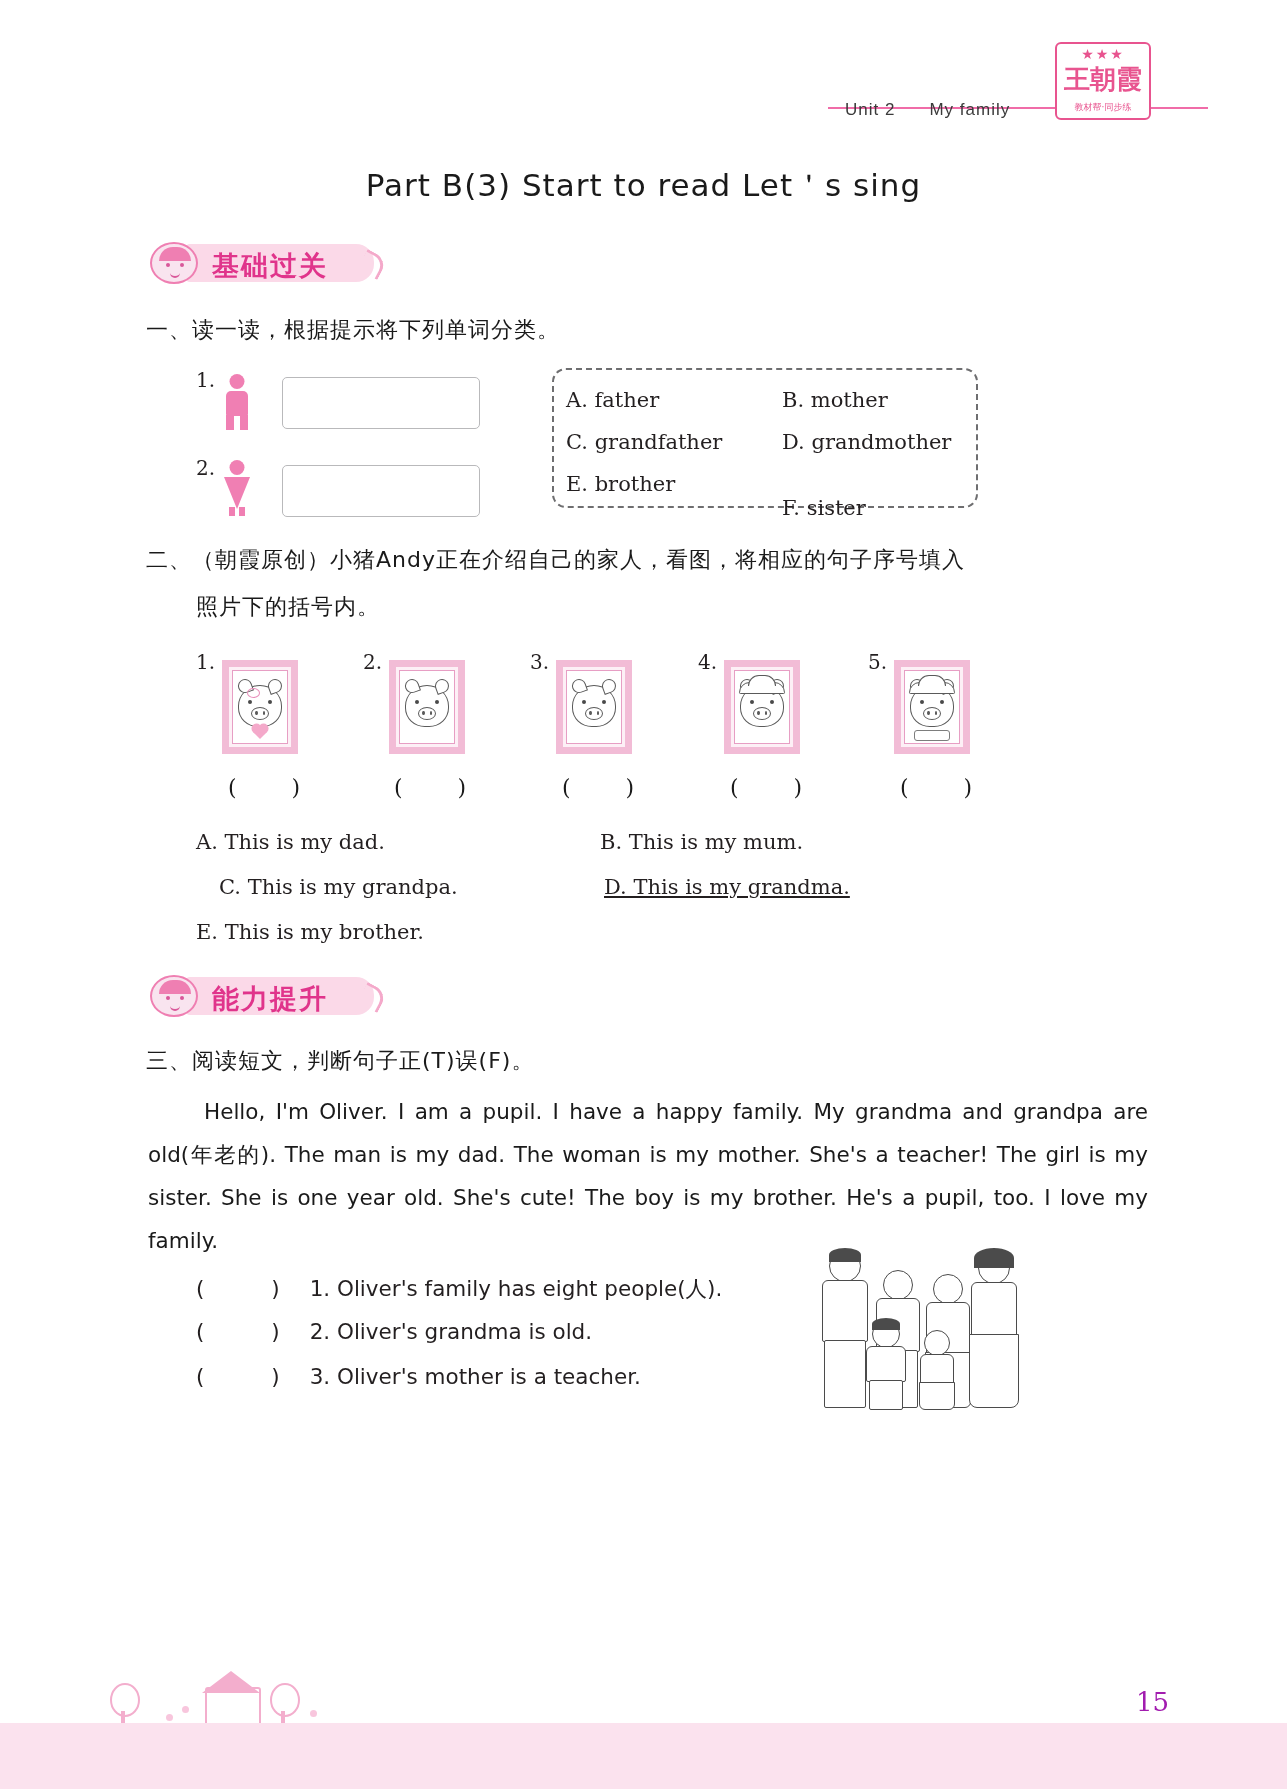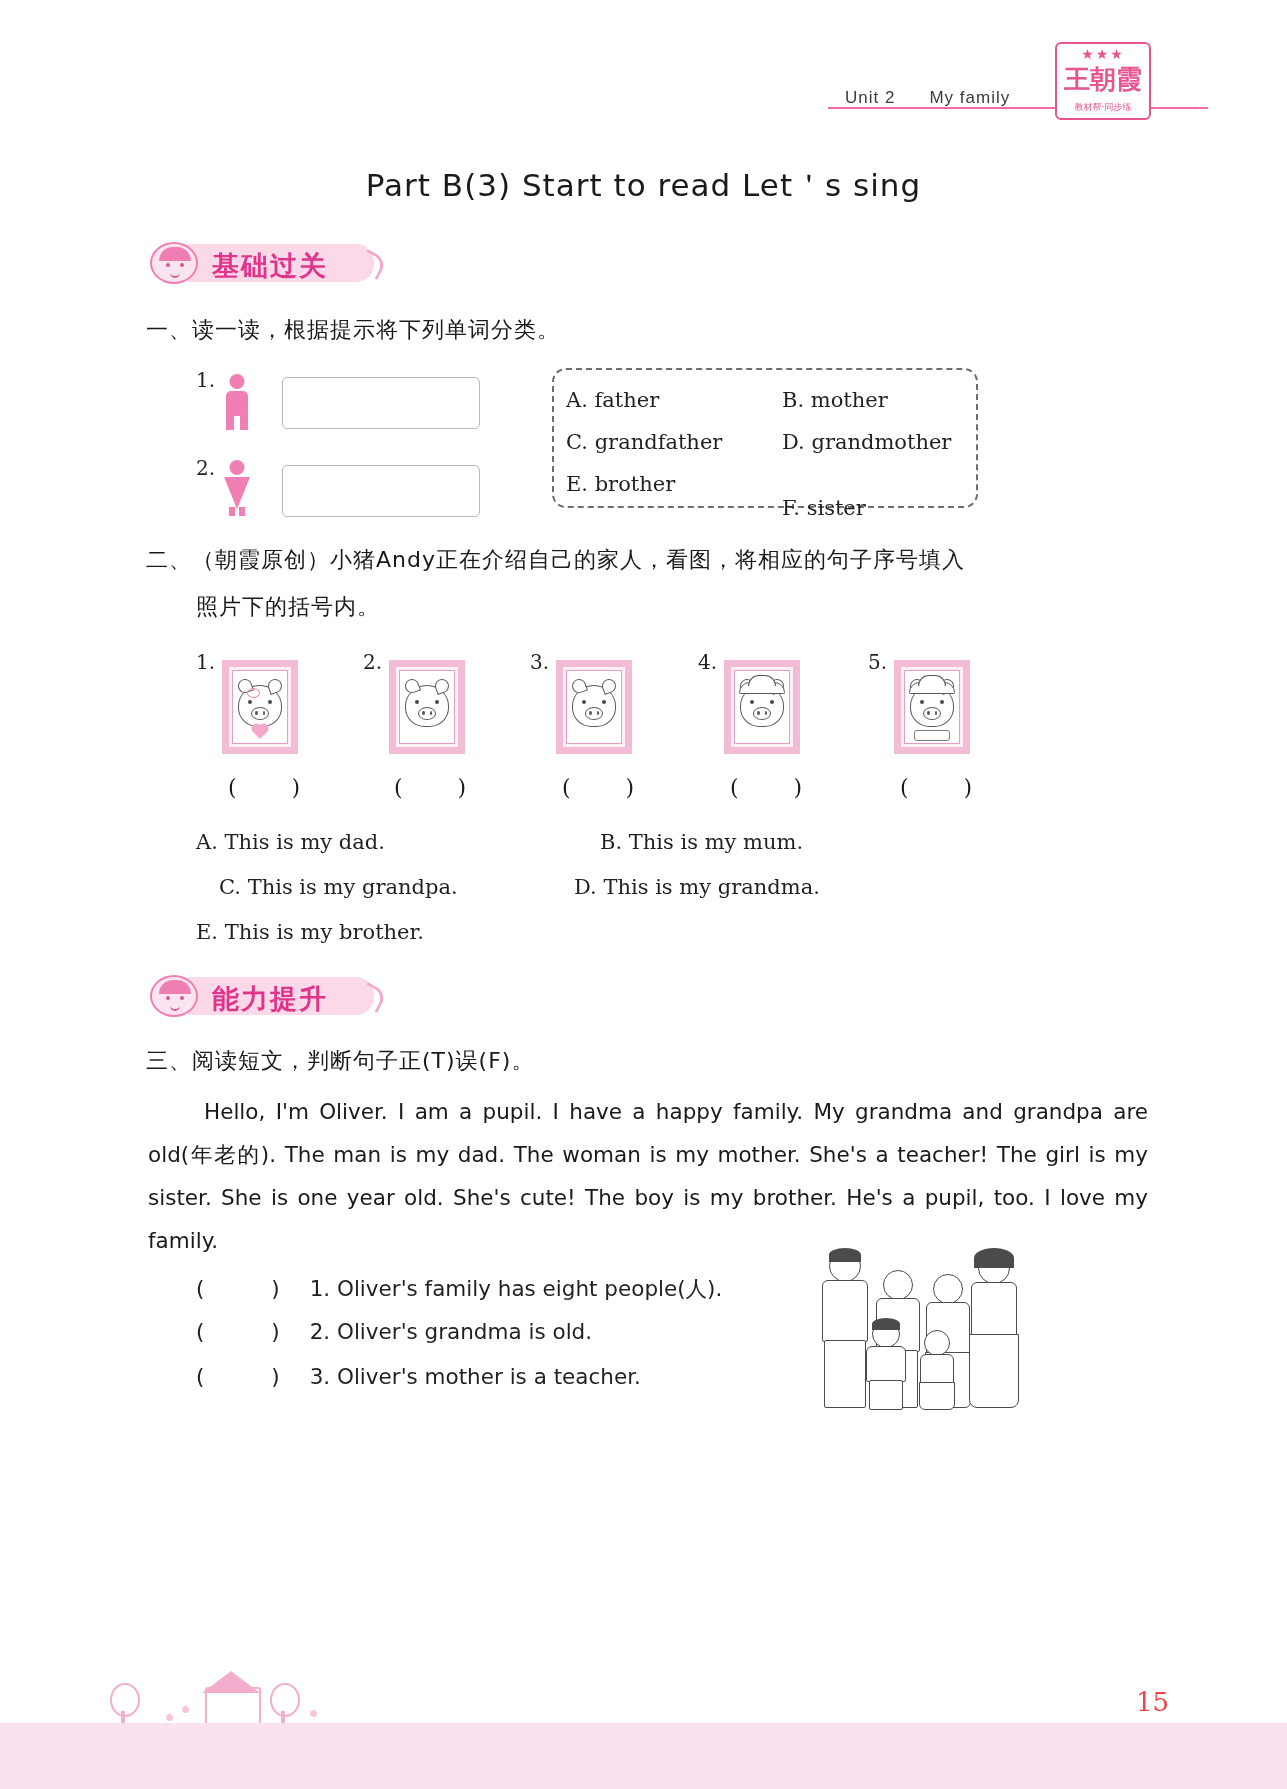--- a/index.html
+++ b/index.html
@@ -28,21 +28,21 @@
   }
   .unit-line {
     position: absolute;
     top: 107px;
     left: 828px;
     width: 380px;
     border-bottom: 2px solid #f06ca8;
   }
   .unit-text {
     position: absolute;
-    top: 88px;
+    top: 100px;
     left: 845px;
     font-size: 17px;
     letter-spacing: 1px;
     color: #3b3b3b;
     font-family: "Liberation Sans", sans-serif;
   }
   .unit-text .u-no { margin-right: 34px; }
   .seal {
     position: absolute;
     top: 42px;
@@ -447,21 +447,21 @@
     left: 0; right: 0; bottom: 0;
     height: 66px;
     background: #fbe2ee;
   }
   .page-no {
     position: absolute;
     right: 118px;
     bottom: 72px;
     font-size: 26px;
     font-family: "DejaVu Serif", serif;
-    color: #ef4444;
+    color: #a21caf;
   }
   .deco {
     position: absolute;
     left: 110px;
     bottom: 62px;
     width: 230px;
     height: 70px;
   }
   .deco .house {
     position: absolute;
@@ -642,21 +642,21 @@
 
   <div class="paren" style="top:775px; left:228px;">(      )</div>
   <div class="paren" style="top:775px; left:394px;">(      )</div>
   <div class="paren" style="top:775px; left:562px;">(      )</div>
   <div class="paren" style="top:775px; left:730px;">(      )</div>
   <div class="paren" style="top:775px; left:900px;">(      )</div>
 
   <div class="opt" style="top:830px; left:196px;">A. This is my dad.</div>
   <div class="opt" style="top:830px; left:600px;">B. This is my mum.</div>
   <div class="opt" style="top:875px; left:196px;margin-left:23px;">C. This is my grandpa.</div>
-  <div class="opt" style="top:875px; left:574px;">D. This is my grandma.</div>
+  <div class="opt" style="top:875px; left:604px;text-decoration:underline;">D. This is my grandma.</div>
   <div class="opt" style="top:920px; left:196px;">E. This is my brother.</div>
 
   <div class="banner" style="top:975px;">
     <div class="bg"></div>
     <div class="face">
       <div class="hair"></div>
       <div class="eye l"></div>
       <div class="eye r"></div>
       <div class="mouth"></div>
     </div>

